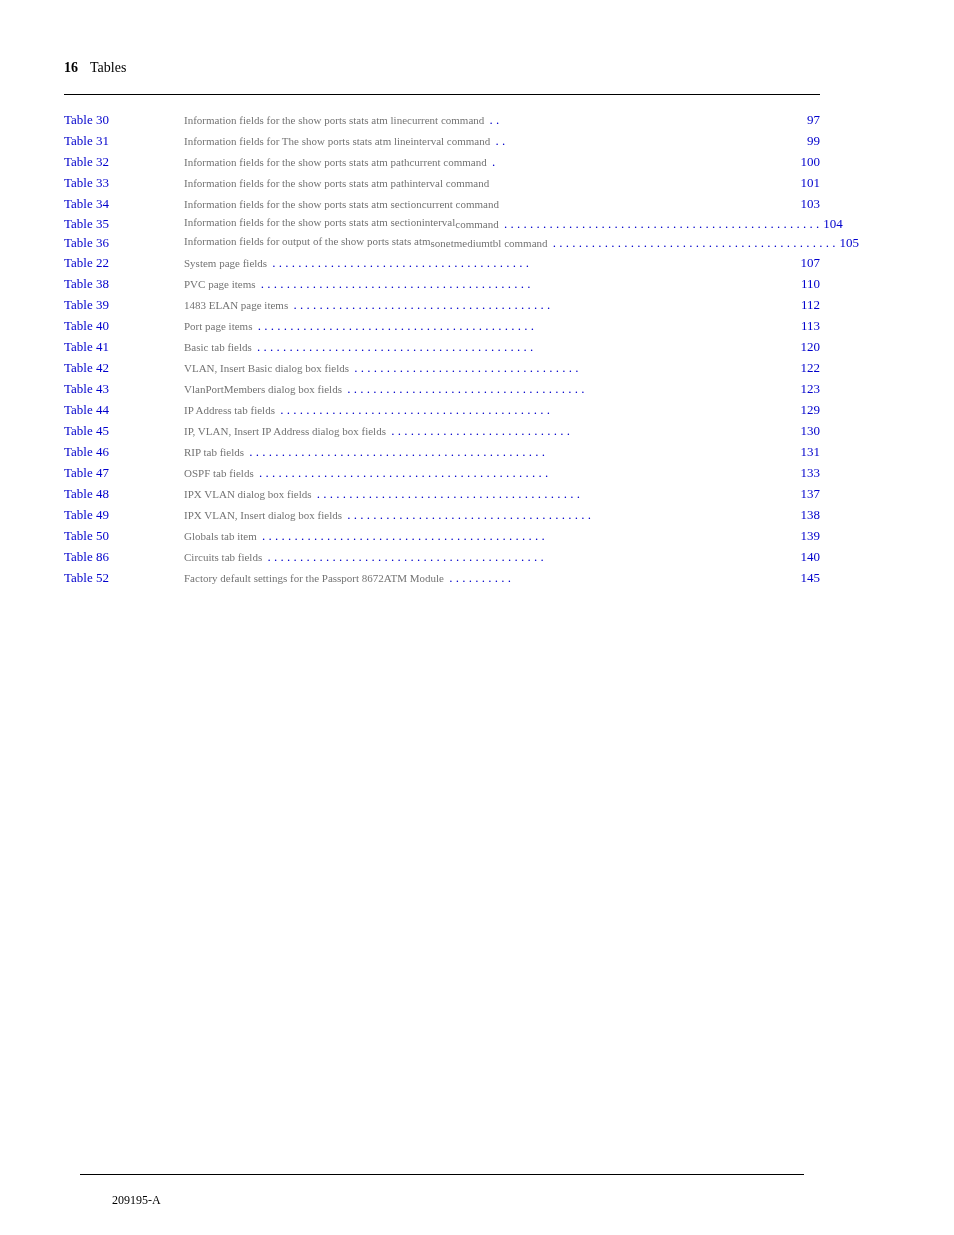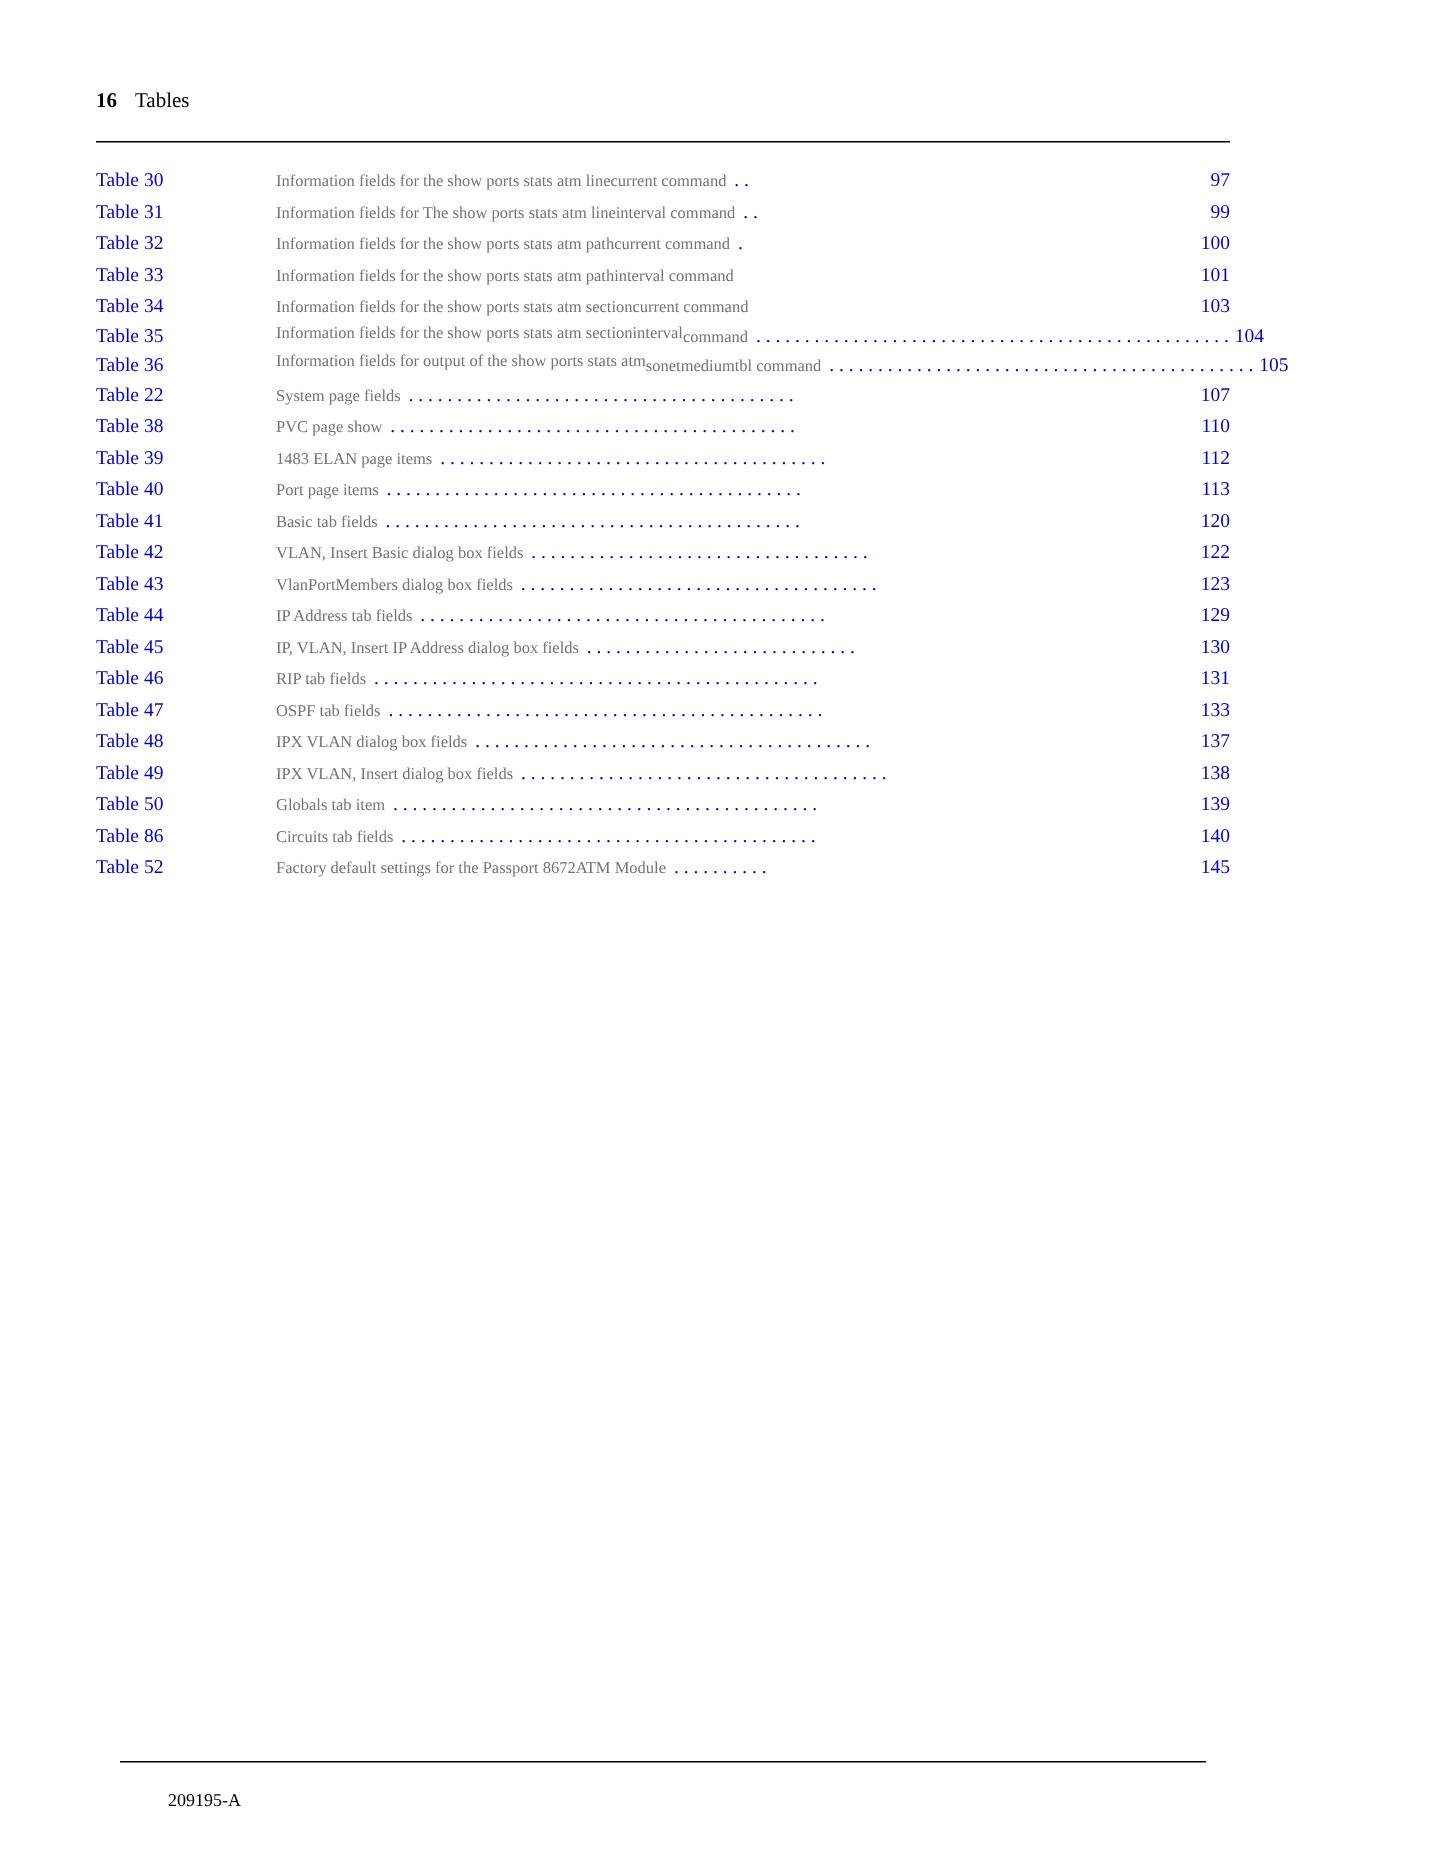--- a/index.html
+++ b/index.html
@@ -220,21 +220,21 @@
       <div class="toc-entry">
         <span class="toc-text">System page fields</span>
         <span class="toc-dots">&nbsp;. . . . . . . . . . . . . . . . . . . . . . . . . . . . . . . . . . . . . . . .</span>
         <span class="toc-page">107</span>
       </div>
     </div>
 
     <div class="toc-row">
       <span class="toc-label">Table 38</span>
       <div class="toc-entry">
-        <span class="toc-text">PVC page show</span>
+        <span class="toc-text">PVC page items</span>
         <span class="toc-dots">&nbsp;. . . . . . . . . . . . . . . . . . . . . . . . . . . . . . . . . . . . . . . . . .</span>
         <span class="toc-page">110</span>
       </div>
     </div>
 
     <div class="toc-row">
       <span class="toc-label">Table 39</span>
       <div class="toc-entry">
         <span class="toc-text">1483 ELAN page items</span>
         <span class="toc-dots">&nbsp;. . . . . . . . . . . . . . . . . . . . . . . . . . . . . . . . . . . . . . . .</span>

